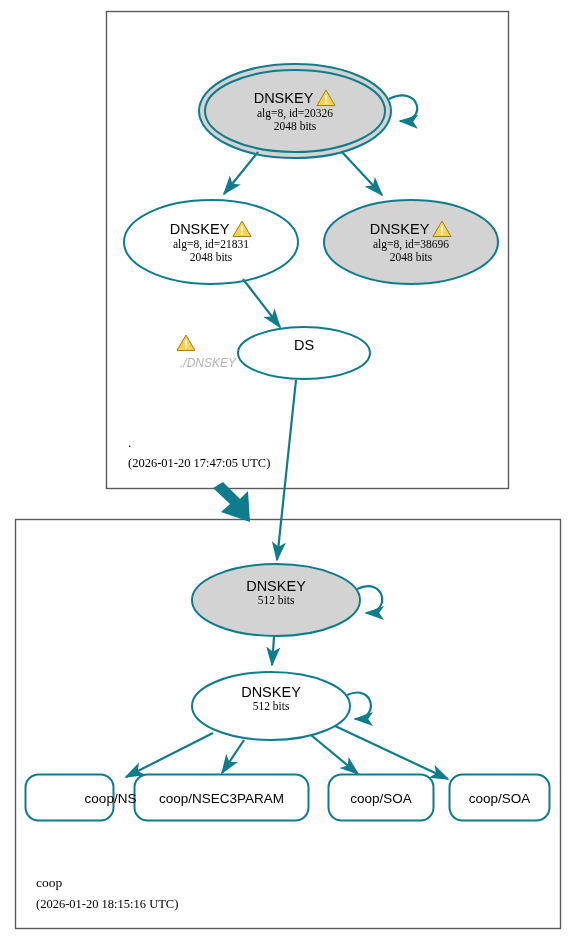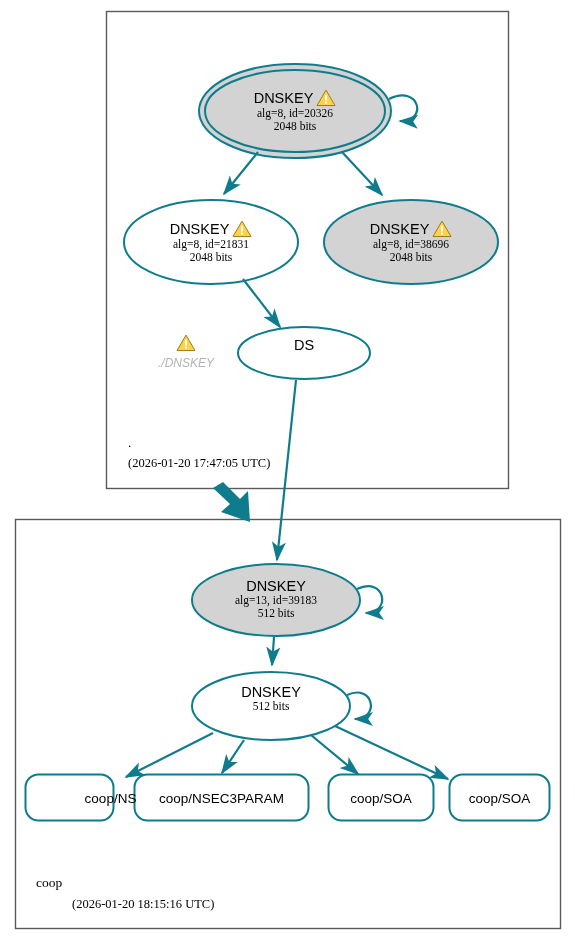--- a/index.html
+++ b/index.html
@@ -61,20 +61,21 @@
     font-size: 12.5px;
     color: #000000;
     white-space: nowrap;
   }
   .err-label {
     font-family: "Liberation Sans", sans-serif;
     font-style: italic;
     font-size: 12px;
     color: #b3b3b3;
     white-space: nowrap;
+    text-align: right;
   }
   .warn-ico {
     position: absolute;
     width: 20px;
     height: 18px;
   }
   .row-flex {
     display: flex;
     align-items: center;
     justify-content: center;
@@ -204,21 +205,20 @@
     <div class="err-label">./DNSKEY</div>
   </div>
 
   <div class="node-label" style="left:128px; top:435px; width:300px; text-align:left;">
     <div class="zone-name">.</div>
     <div class="zone-time" style="margin-top:5px;">(2026-01-20 17:47:05 UTC)</div>
   </div>
 
   <div class="node-label" style="left:176px; top:578px; width:200px;">
     <div class="lbl-title">DNSKEY</div>
-    <div class="lbl-sub">alg=13, id=39183</div>
     <div class="lbl-sub">512 bits</div>
   </div>
 
   <div class="node-label" style="left:171px; top:684px; width:200px;">
     <div class="lbl-title">DNSKEY</div>
     <div class="lbl-sub">512 bits</div>
   </div>
 
   <div class="node-label" style="left:25px; top:789px; width:89px;padding-left:41px;">
     <span class="rr-label">coop/NS</span>
@@ -228,16 +228,16 @@
   </div>
   <div class="node-label" style="left:328px; top:789px; width:106px;">
     <span class="rr-label">coop/SOA</span>
   </div>
   <div class="node-label" style="left:449px; top:789px; width:101px;">
     <span class="rr-label">coop/SOA</span>
   </div>
 
   <div class="node-label" style="left:36px; top:875px; width:320px; text-align:left;">
     <div class="zone-name">coop</div>
-    <div class="zone-time" style="margin-top:6px;margin-left:36px;">(2026-01-20 18:15:16 UTC)</div>
+    <div class="zone-time" style="margin-top:6px;">(2026-01-20 18:15:16 UTC)</div>
   </div>
 
 </div>
 
 </body></html>

